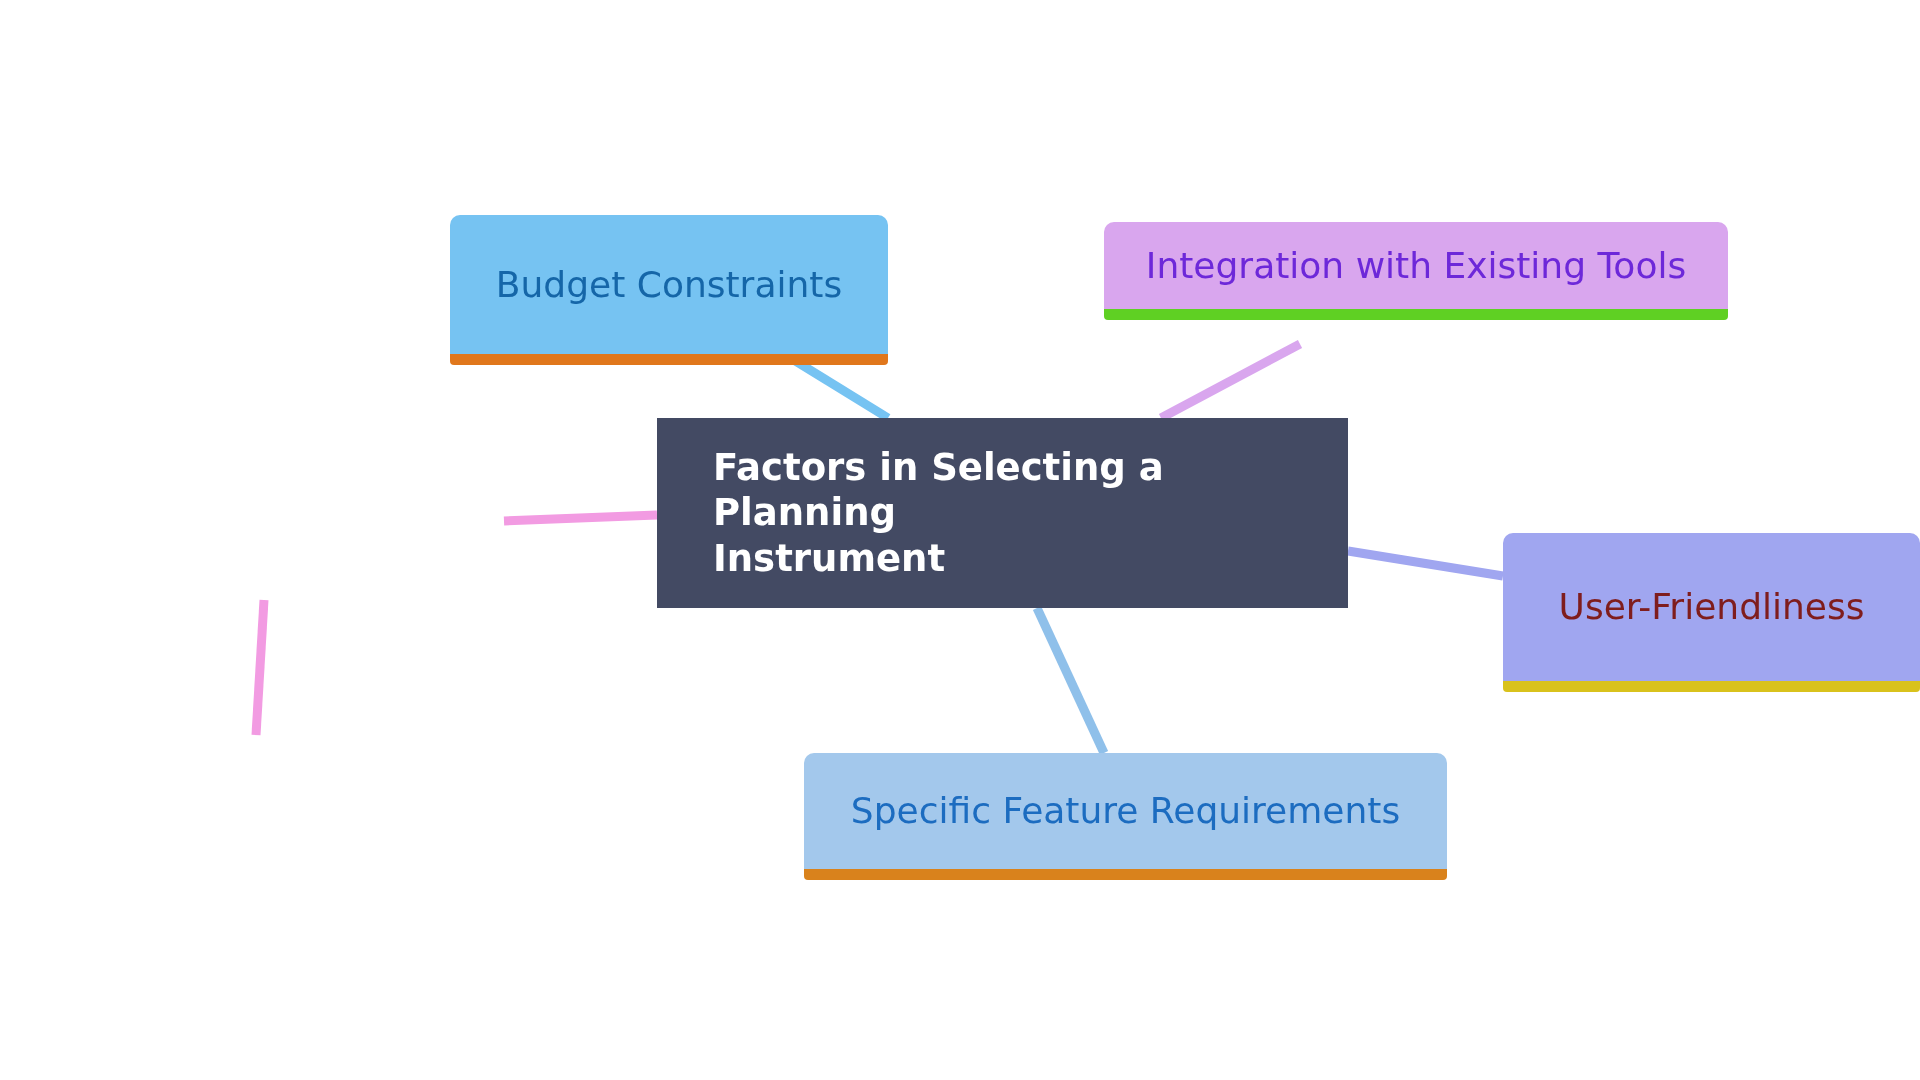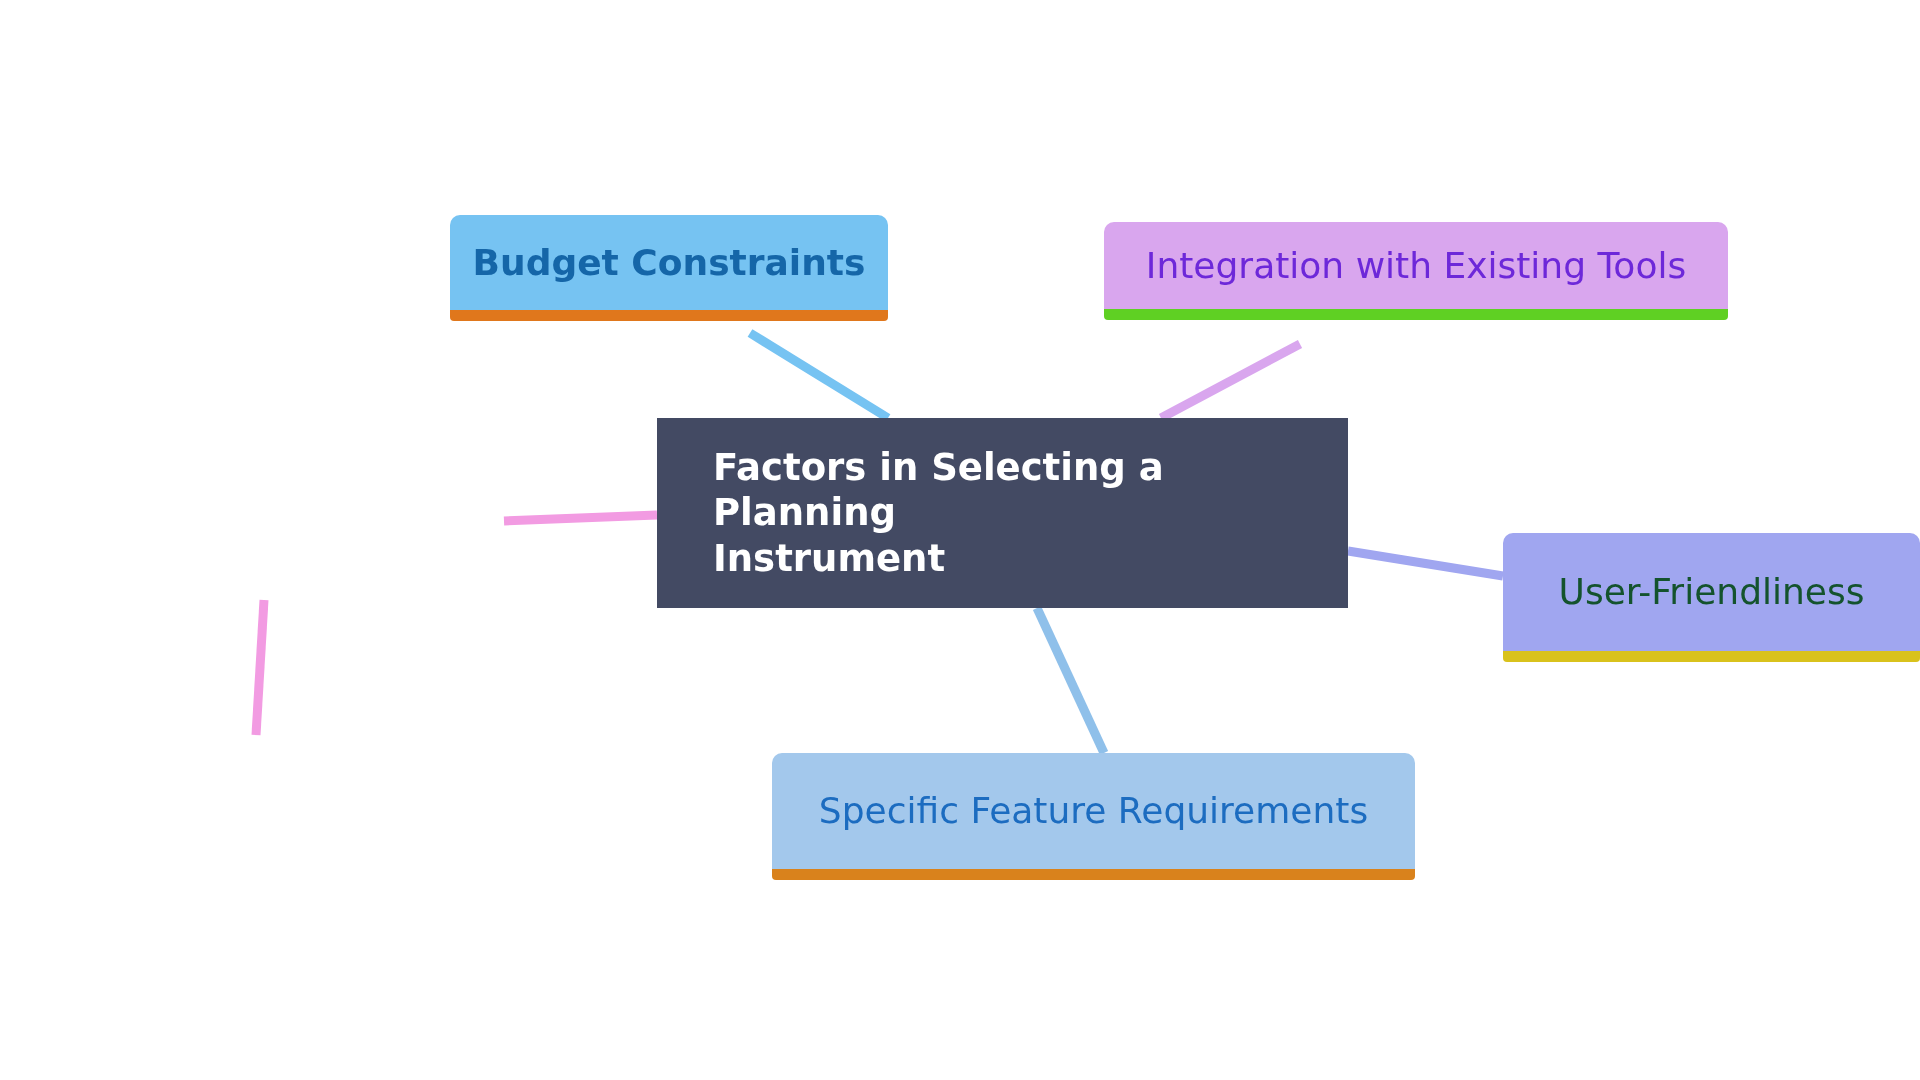--- a/index.html
+++ b/index.html
@@ -63,26 +63,25 @@
   .node--leaf {
     border-radius: 10px 10px 4px 4px;
     font-size: 36px;
     border-bottom-style: solid;
   }
 
   .node--budget {
     left: 450px;
     top: 215px;
     width: 438px;
-    height: 106px;
+    height: 150px;
     background: #76C3F2;
     color: #1566A8;
     border-bottom-color: #E0771C;
     border-bottom-width: 11px;
-    font-weight: bold;
   }
 
   .node--integration {
     left: 1104px;
     top: 222px;
     width: 624px;
     height: 98px;
     background: #D9A6EE;
     color: #6d28d9;
     border-bottom-color: #5FD023;
@@ -108,29 +107,29 @@
     background: #F29BE2;
     color: #CC1F93;
     border-bottom-color: #2ACC38;
     border-bottom-width: 11px;
   }
 
   .node--userfriendly {
     left: 1503px;
     top: 533px;
     width: 417px;
-    height: 129px;
+    height: 159px;
     background: #A0A6F0;
-    color: #14532d;
+    color: #7f1d1d;
     border-bottom-color: #D9C21C;
     border-bottom-width: 11px;
   }
 
   .node--features {
-    left: 772px;
+    left: 804px;
     top: 753px;
     width: 643px;
     height: 127px;
     background: #A3C8EC;
     color: #1C6CC0;
     border-bottom-color: #D9821C;
     border-bottom-width: 11px;
   }
 </style>
 </head>

